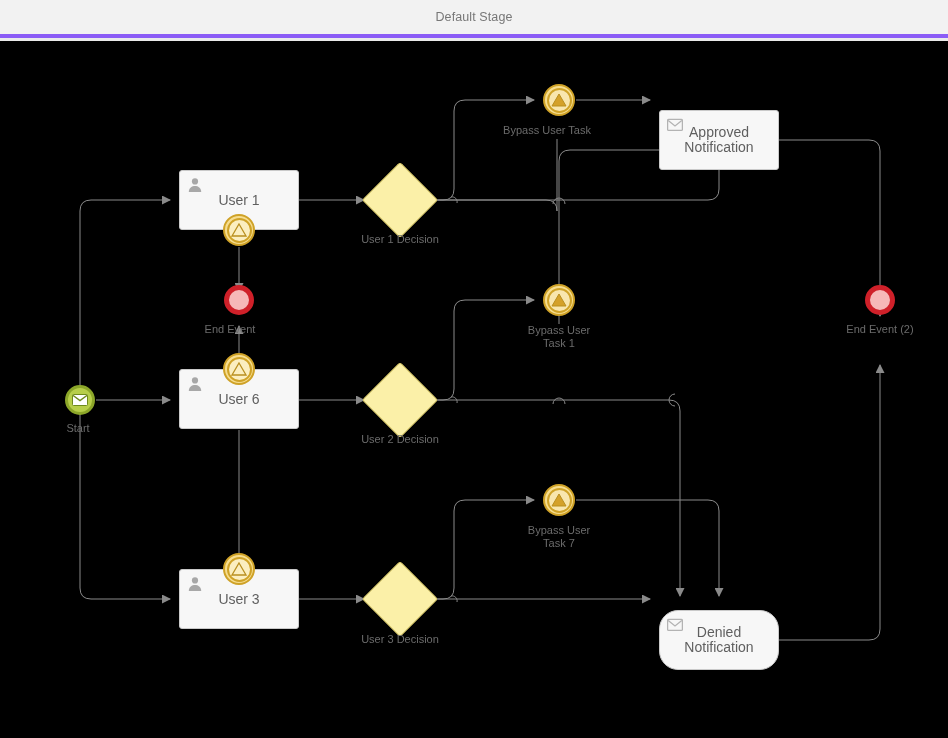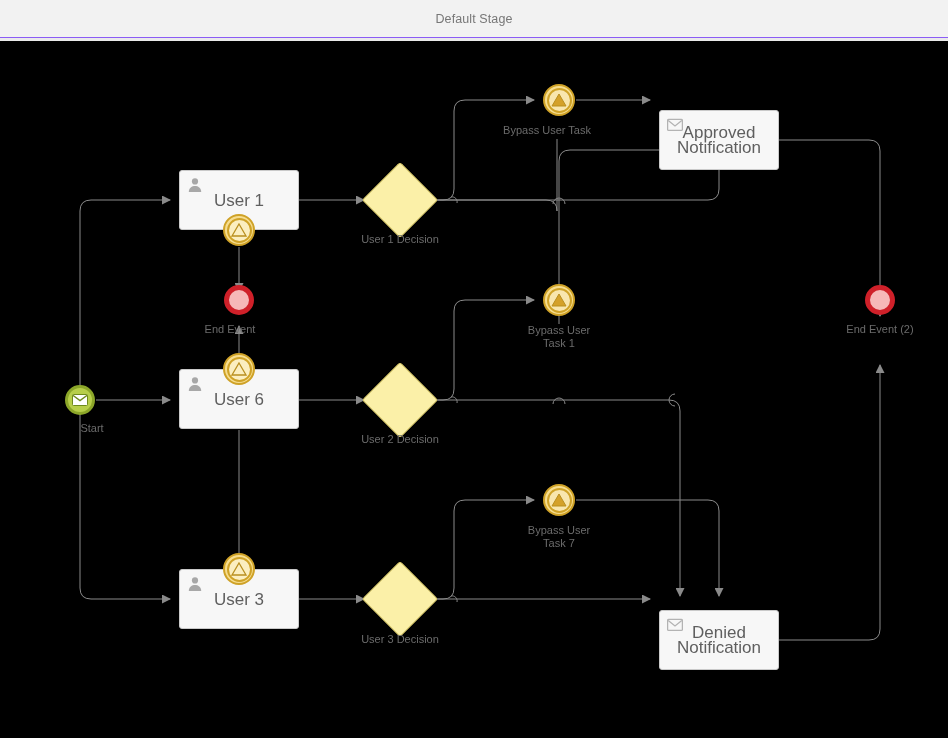--- a/index.html
+++ b/index.html
@@ -10,21 +10,21 @@
     font-family: "Liberation Sans", sans-serif;
     overflow: hidden;
   }
   #app { position: relative; width: 948px; height: 738px; background: #000; }
 
   
   #header {
     position: absolute; left: 0; top: 0;
     width: 948px; height: 38px;
     background: #f2f2f2;
-    border-bottom: 1px solid #8b5cf6;
+    border-bottom: 4px solid #8b5cf6;
     display: flex; align-items: center; justify-content: center;
   }
   #header-title {
     font-size: 12.5px; color: #777; letter-spacing: .1px;
   }
   #header-rule {
     position:absolute; left:0; top:38px; width:948px; height:3px;
     background:#eaeaea;
   }
 
@@ -42,21 +42,21 @@
   .task {
     background: #f7f7f7;
     border: 1px solid #c9c9c9;
     border-radius: 3px;
     width: 120px; height: 60px;
   }
   .task .task-label {
     position:absolute; left:0; right:0; top:50%;
     transform: translateY(-50%);
     text-align: center;
-    font-size: 17px; color: #5f5f5f; line-height: 15px;
+    font-size: 14px; color: #5f5f5f; line-height: 15px;
     padding: 0 6px;
   }
   .task.two-line .task-label { top: 50%; }
   .task .corner-icon {
     position: absolute; left: 7px; top: 6px;
     width: 16px; height: 16px; opacity: .72;
   }
 
   
   .evt { position: absolute; }
@@ -175,21 +175,21 @@
     </svg>
 
     <div class="node evt" style="left:65px; top:344px;">
       <div class="evt-start">
         <svg width="16" height="12" viewBox="0 0 16 12">
           <rect x="0.5" y="0.5" width="15" height="11" rx="1" fill="#ffffff" stroke="#6f8a1c"></rect>
           <path d="M0.8,1.2 L8,6.6 L15.2,1.2" fill="none" stroke="#6f8a1c" stroke-width="1.4"></path>
         </svg>
       </div>
     </div>
-    <div class="lbl" style="left:42px; top:381px; width:100px;">Start</div>
+    <div class="lbl" style="left:28px; top:381px; width:100px;">Start</div>
 
     <div class="node task" style="left:179px; top:129px;">
       <svg class="corner-icon" viewBox="0 0 16 16">
         <circle cx="8" cy="4.4" r="3.1" fill="#8b8b8b"></circle>
         <path d="M1.8,15 C1.8,10.8 5,9 8,9 C11,9 14.2,10.8 14.2,15 Z" fill="#8b8b8b"></path>
       </svg>
       <div class="task-label">User 1</div>
     </div>
 
     <div class="node evt" style="left:223px; top:173px;">
@@ -294,21 +294,21 @@
     <div class="lbl" style="left:494px; top:496px; width:130px;">Task 7</div>
 
     <div class="node task two-line" style="left:659px; top:69px;">
       <svg class="corner-icon" viewBox="0 0 16 14">
         <rect x="0.6" y="1.4" width="14.8" height="11" rx="1" fill="none" stroke="#9a9a9a" stroke-width="1.3"></rect>
         <path d="M1.2,2.4 L8,8 L14.8,2.4" fill="none" stroke="#9a9a9a" stroke-width="1.3"></path>
       </svg>
       <div class="task-label"><span>Approved</span><br><span>Notification</span></div>
     </div>
 
-    <div class="node task two-line" style="left:659px; top:569px;">
+    <div class="node task two-line" style="left:659px; top:569px;border-radius:19px;">
       <svg class="corner-icon" viewBox="0 0 16 14">
         <rect x="0.6" y="1.4" width="14.8" height="11" rx="1" fill="none" stroke="#9a9a9a" stroke-width="1.3"></rect>
         <path d="M1.2,2.4 L8,8 L14.8,2.4" fill="none" stroke="#9a9a9a" stroke-width="1.3"></path>
       </svg>
       <div class="task-label"><span>Denied</span><br><span>Notification</span></div>
     </div>
 
     <div class="node evt" style="left:865px; top:244px;">
       <div class="evt-end"></div>
     </div>

